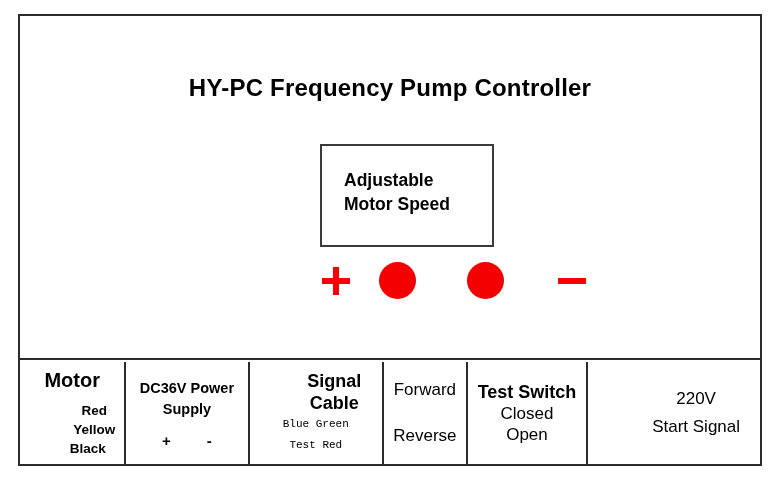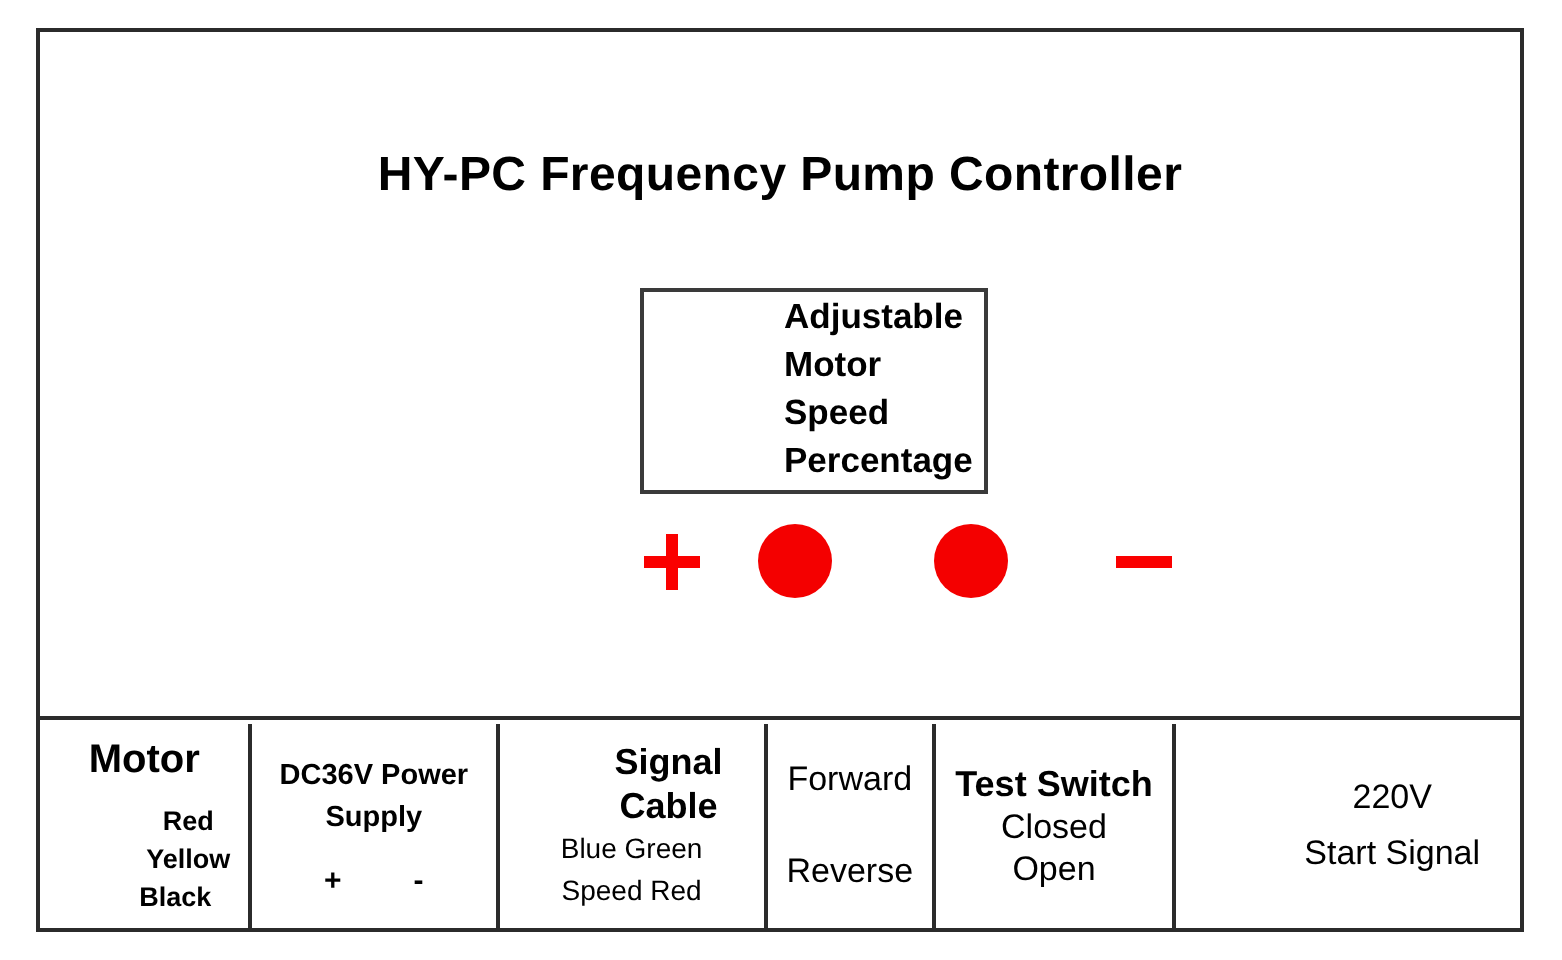--- a/index.html
+++ b/index.html
@@ -54,22 +54,21 @@
     box-sizing: border-box;
     background: #ffffff;
   }
   .display-line {
     font-size: 17.5px;
     font-weight: bold;
     line-height: 24px;
     margin-left: 22px;
   }
   #display-lines {
-    padding-top: 0;
-    margin-left: 48px;
+    padding-top: 22px;
   }
   
   #controls-row {
     position: absolute;
     left: 0;
     top: 235px;
     width: 100%;
     height: 60px;
   }
   #plus-icon {
@@ -166,21 +165,21 @@
     font-size: 15px;
     font-weight: bold;
     margin-top: 12px;
     display: flex;
     justify-content: center;
     gap: 36px;
   }
 
   
   #cell-signal .cell-heading { font-size: 18px; line-height: 22px; margin-left: 37px; }
-  #cell-signal .cell-sub { font-size: 14px; line-height: 21px; }
+  #cell-signal .cell-sub { font-size: 11px; line-height: 21px; font-family: Liberation Mono, monospace; }
 
   
   #cell-direction .cell-sub { font-size: 17px; }
   #dir-forward { margin-bottom: 26px; }
 
   
   #cell-testswitch .cell-heading { font-size: 18px; line-height: 22px; }
   #cell-testswitch .cell-sub { font-size: 17px; line-height: 21px; }
 
   
@@ -192,21 +191,20 @@
 <div id="panel">
 
   <div id="upper-face">
 
     <div id="device-title">HY-PC Frequency Pump Controller</div>
 
     <div id="speed-display">
       <div id="display-lines">
         <div class="display-line">Adjustable</div>
         <div class="display-line">Motor Speed</div>
-        <div class="display-line">Percentage</div>
       </div>
     </div>
 
     <div id="controls-row">
       <div id="plus-icon">
         <div class="bar-h" style="background: rgb(250, 0, 0);"></div>
         <div class="bar-v" style="background: rgb(250, 0, 0);"></div>
       </div>
       <div class="led" id="led-up" style="background: rgb(244, 0, 0);"></div>
       <div class="led" id="led-down" style="background: rgb(244, 0, 0);"></div>
@@ -230,21 +228,21 @@
       <div class="cell-heading">Supply</div>
       <div id="power-polarity">
         <span>+</span>
         <span>-</span>
       </div>
     </div>
 
     <div class="terminal-cell" id="cell-signal">
       <div class="cell-heading">Signal Cable</div>
       <div class="cell-sub">Blue Green</div>
-      <div class="cell-sub">Speed Red</div>
+      <div class="cell-sub">Test Red</div>
     </div>
 
     <div class="terminal-cell" id="cell-direction">
       <div class="cell-sub" id="dir-forward">Forward</div>
       <div class="cell-sub" id="dir-reverse">Reverse</div>
     </div>
 
     <div class="terminal-cell" id="cell-testswitch">
       <div class="cell-heading">Test Switch</div>
       <div class="cell-sub">Closed</div>

